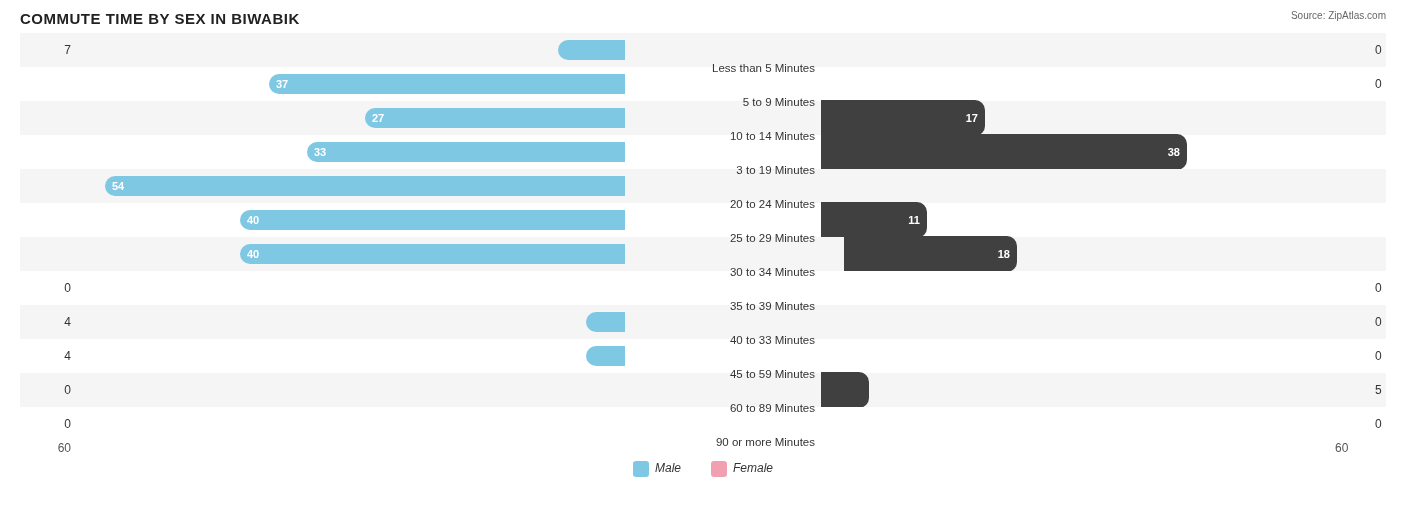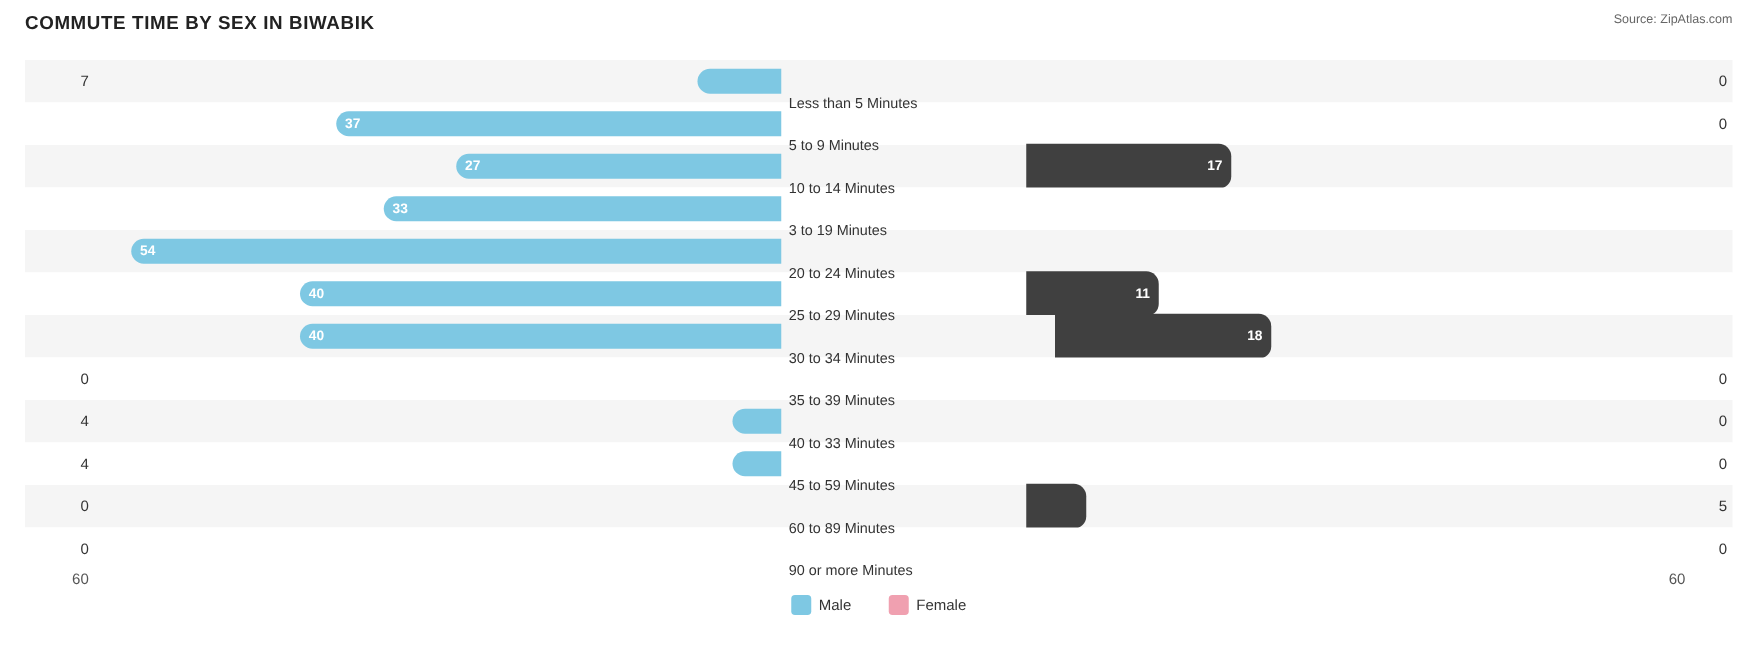--- a/index.html
+++ b/index.html
@@ -15,21 +15,21 @@
       height: 522px;
       padding: 10px 20px 30px 20px;
       position: relative;
     }
     .chart-title {
       font-size: 15px;
       font-weight: bold;
       text-transform: uppercase;
       letter-spacing: 0.5px;
       color: #222;
-      margin-bottom: 21px;
+      margin-bottom: 6px;
     }
     .source-label {
       position: absolute;
       top: 10px;
       right: 20px;
       font-size: 10px;
       color: #666;
     }
     .rows-area {
       width: 100%;
@@ -67,21 +67,21 @@
     .left-bar {
       height: 20px;
       background: #7ec8e3;
       border-radius: 10px 0 0 10px;
       display: flex;
       align-items: center;
       justify-content: flex-start;
     }
     .center-label {
       width: 196px;
-      text-align: left;
+      text-align: right;
       font-size: 11.5px;
       color: #333;
       flex-shrink: 0;
       z-index: 2;
       padding: 0 6px;
       margin-top: 35px;
     }
     .right-bar-container {
       width: 550px;
       display: flex;
@@ -114,24 +114,24 @@
     }
     .legend-area {
       display: flex;
       justify-content: center;
       align-items: center;
       margin-top: 6px;
       gap: 30px;
     }
     .legend-item {
       display: flex;
-      align-items: center;
       gap: 6px;
       font-size: 12px;
       color: #333;
+      font-style: italic;
     }
     .legend-color {
       width: 16px;
       height: 16px;
       border-radius: 3px;
     }
     .axis-row {
       display: flex;
       align-items: flex-end;
     }
@@ -208,20 +208,25 @@
       <div class="right-num"></div>
     </div>
       <div class="row">
       <div class="left-num"></div>
       <div class="left-bar-container">
         <div class="left-bar" style="width:318px; border-radius: 10px 0 0 10px;">
           <span class="bar-num-inside">33</span>
         </div>
       </div>
       <div class="center-label">3 to 19 Minutes</div>
+      <div class="right-bar-container">
+        <div class="right-bar" style="width:366px; border-radius: 0 10px 10px 0;">
+          <span class="bar-num-inside">38</span>
+        </div>
+      </div>
       <div class="right-num"></div>
     </div>
       <div class="row">
       <div class="left-num"></div>
       <div class="left-bar-container">
         <div class="left-bar" style="width:520px; border-radius: 10px 0 0 10px;">
           <span class="bar-num-inside">54</span>
         </div>
       </div>
       <div class="center-label">20 to 24 Minutes</div>

